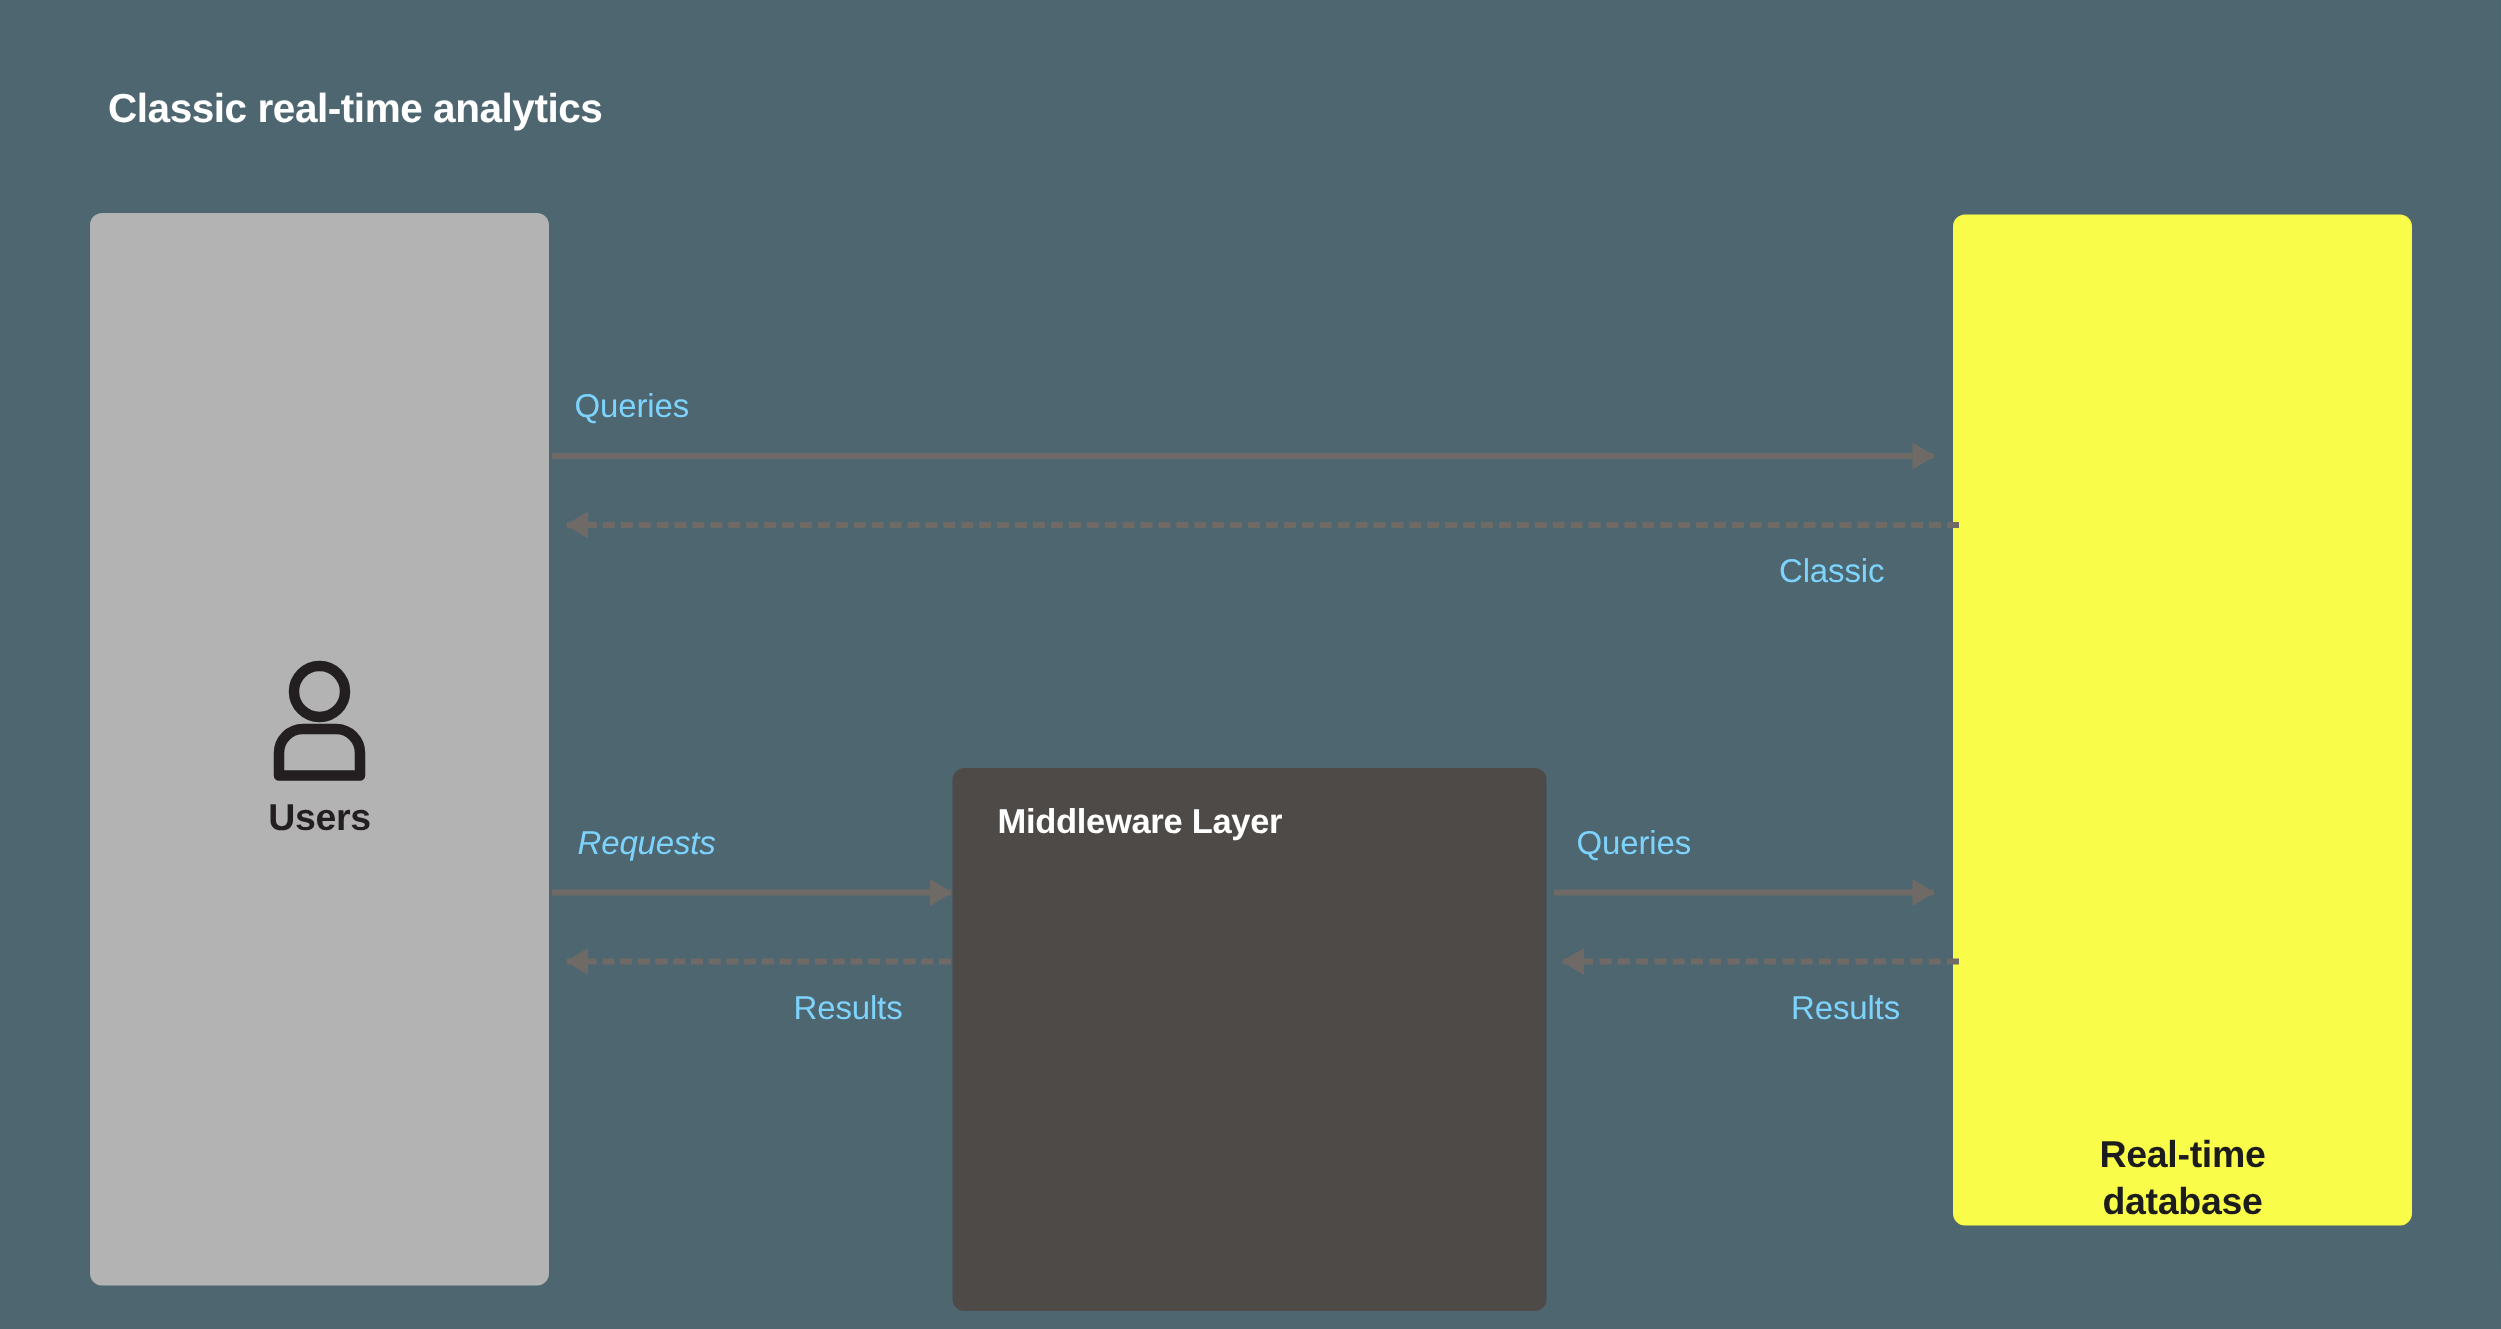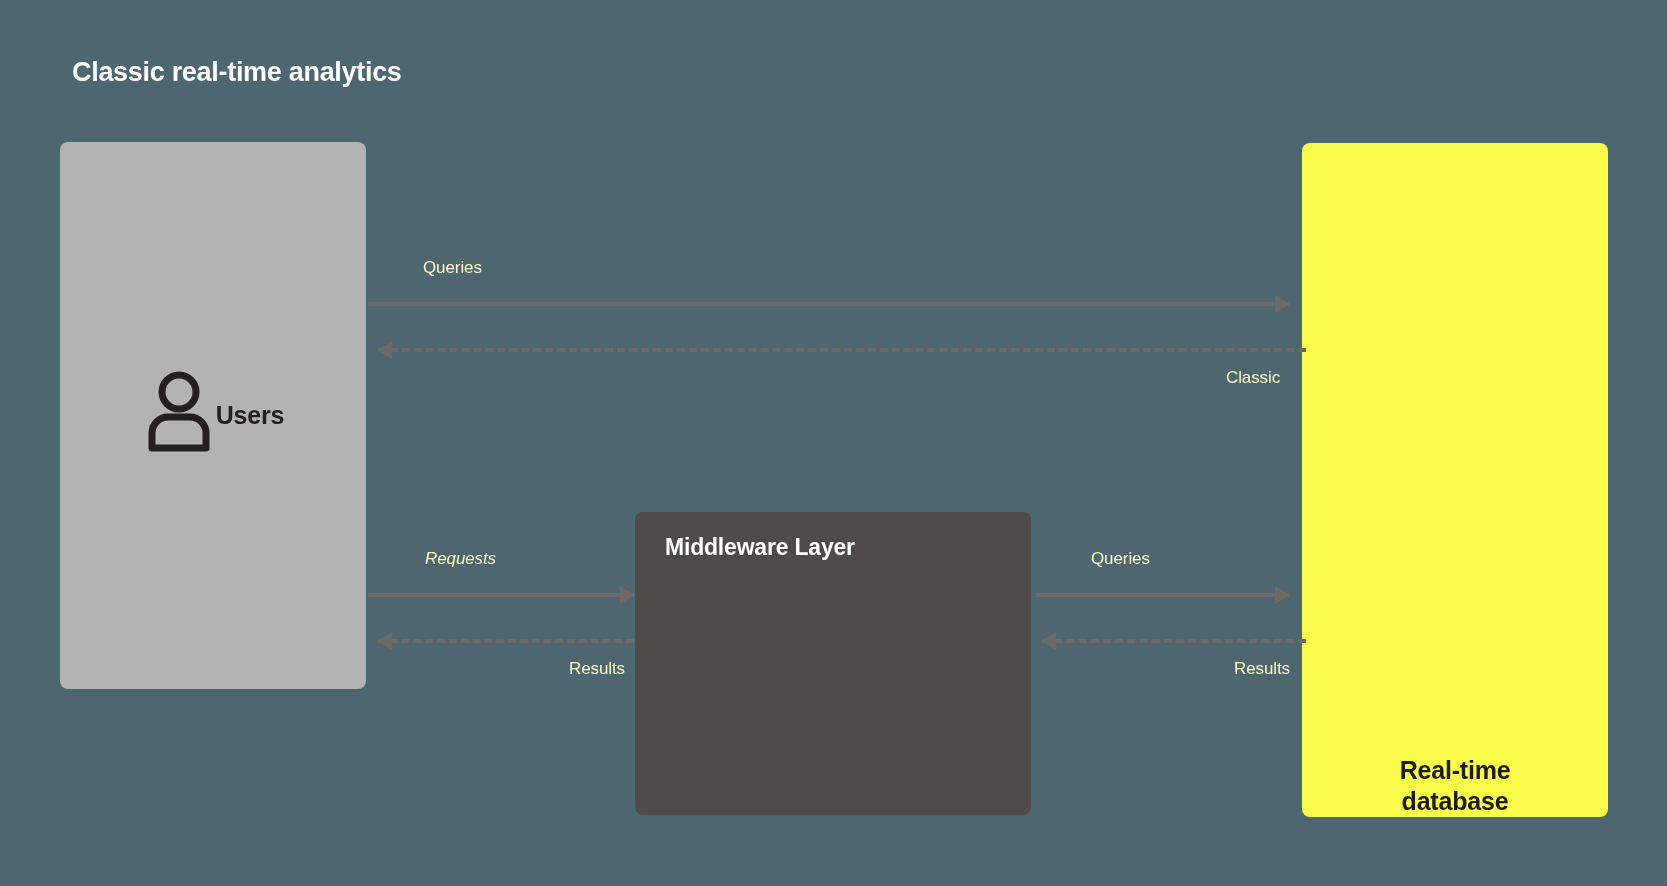--- a/index.html
+++ b/index.html
@@ -37,45 +37,45 @@
   .node {
     position: absolute;
     border-radius: 8px;
     box-sizing: border-box;
   }
 
   #users-box {
     left: 60px;
     top: 142px;
     width: 306px;
-    height: 547px;
+    height: 715px;
     background: #b3b3b3;
     display: flex;
-    flex-direction: row;
+    flex-direction: column;
     align-items: center;
     justify-content: center;
   }
   #users-icon {
     display: block;
     width: 74px;
     height: 82px;
     margin-bottom: 10px;
   }
   #users-label {
     font-size: 25px;
     font-weight: bold;
     color: #231f20;
     letter-spacing: -0.2px;
   }
 
   #middleware-box {
     left: 635px;
     top: 512px;
     width: 396px;
-    height: 303px;
+    height: 362px;
     background: #4d4a47;
     padding: 22px 30px;
   }
   #middleware-label {
     font-size: 23px;
     font-weight: bold;
     color: #ffffff;
     letter-spacing: -0.2px;
   }
 
@@ -130,25 +130,24 @@
     right: -1px;
     border-left: 15px solid #6f6a66;
   }
   .arrowhead.left {
     left: -1px;
     border-right: 15px solid #6f6a66;
   }
 
   .edge-label {
     position: absolute;
-    font-size: 17px;
-    color: #fef9c3;
+    font-size: 22px;
+    color: #7dd3fc;
     white-space: nowrap;
     letter-spacing: -0.1px;
-    margin-left: 40px;
   }
 </style>
 </head>
 <body>
 
 <div id="stage">
 
   <div id="title">Classic real-time analytics</div>
 
   <div id="users-box" class="node">

